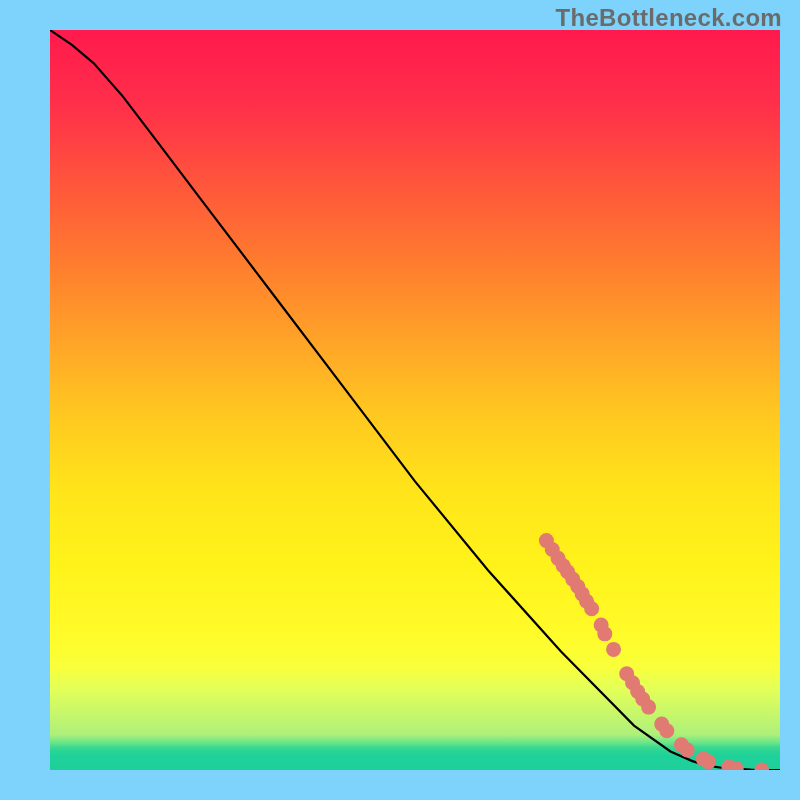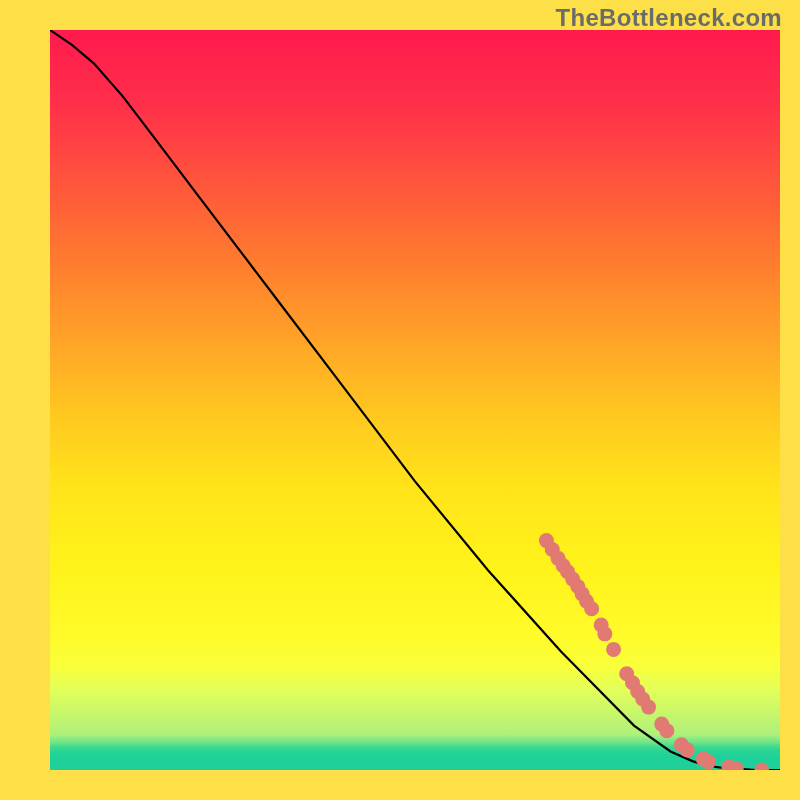--- a/index.html
+++ b/index.html
@@ -7,21 +7,21 @@
     padding: 0;
     width: 800px;
     height: 800px;
     background: #000000;
     overflow: hidden;
   }
   .outer {
     position: relative;
     width: 800px;
     height: 800px;
-    background: #fde047;
+    background: #7dd3fc;
   }
   .plot {
     position: absolute;
     left: 50px;
     top: 30px;
     width: 730px;
     height: 740px;
     background: linear-gradient(to bottom,
       #ff1a4d 0%,
       #ff2f4a 10%,

